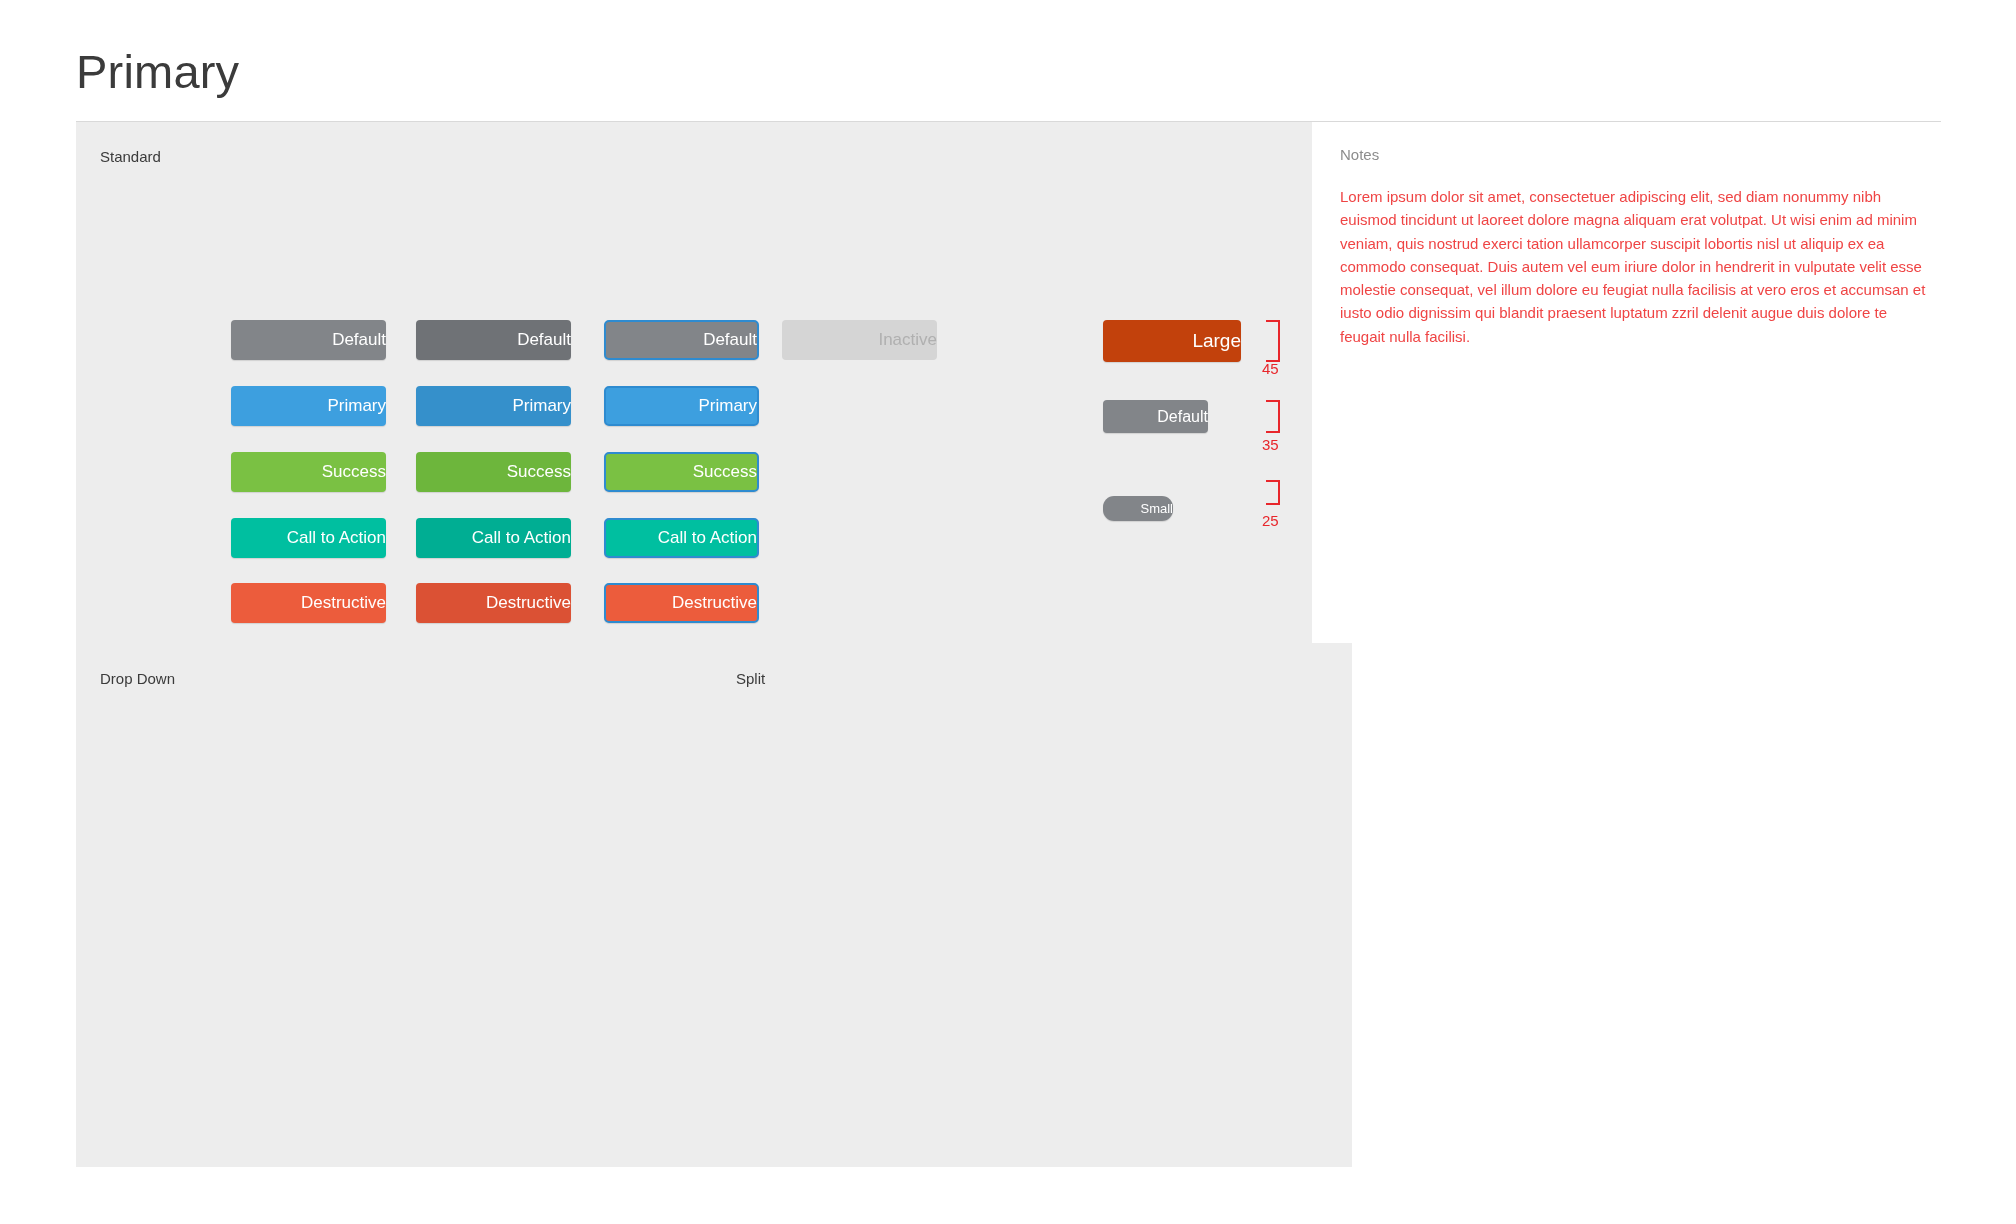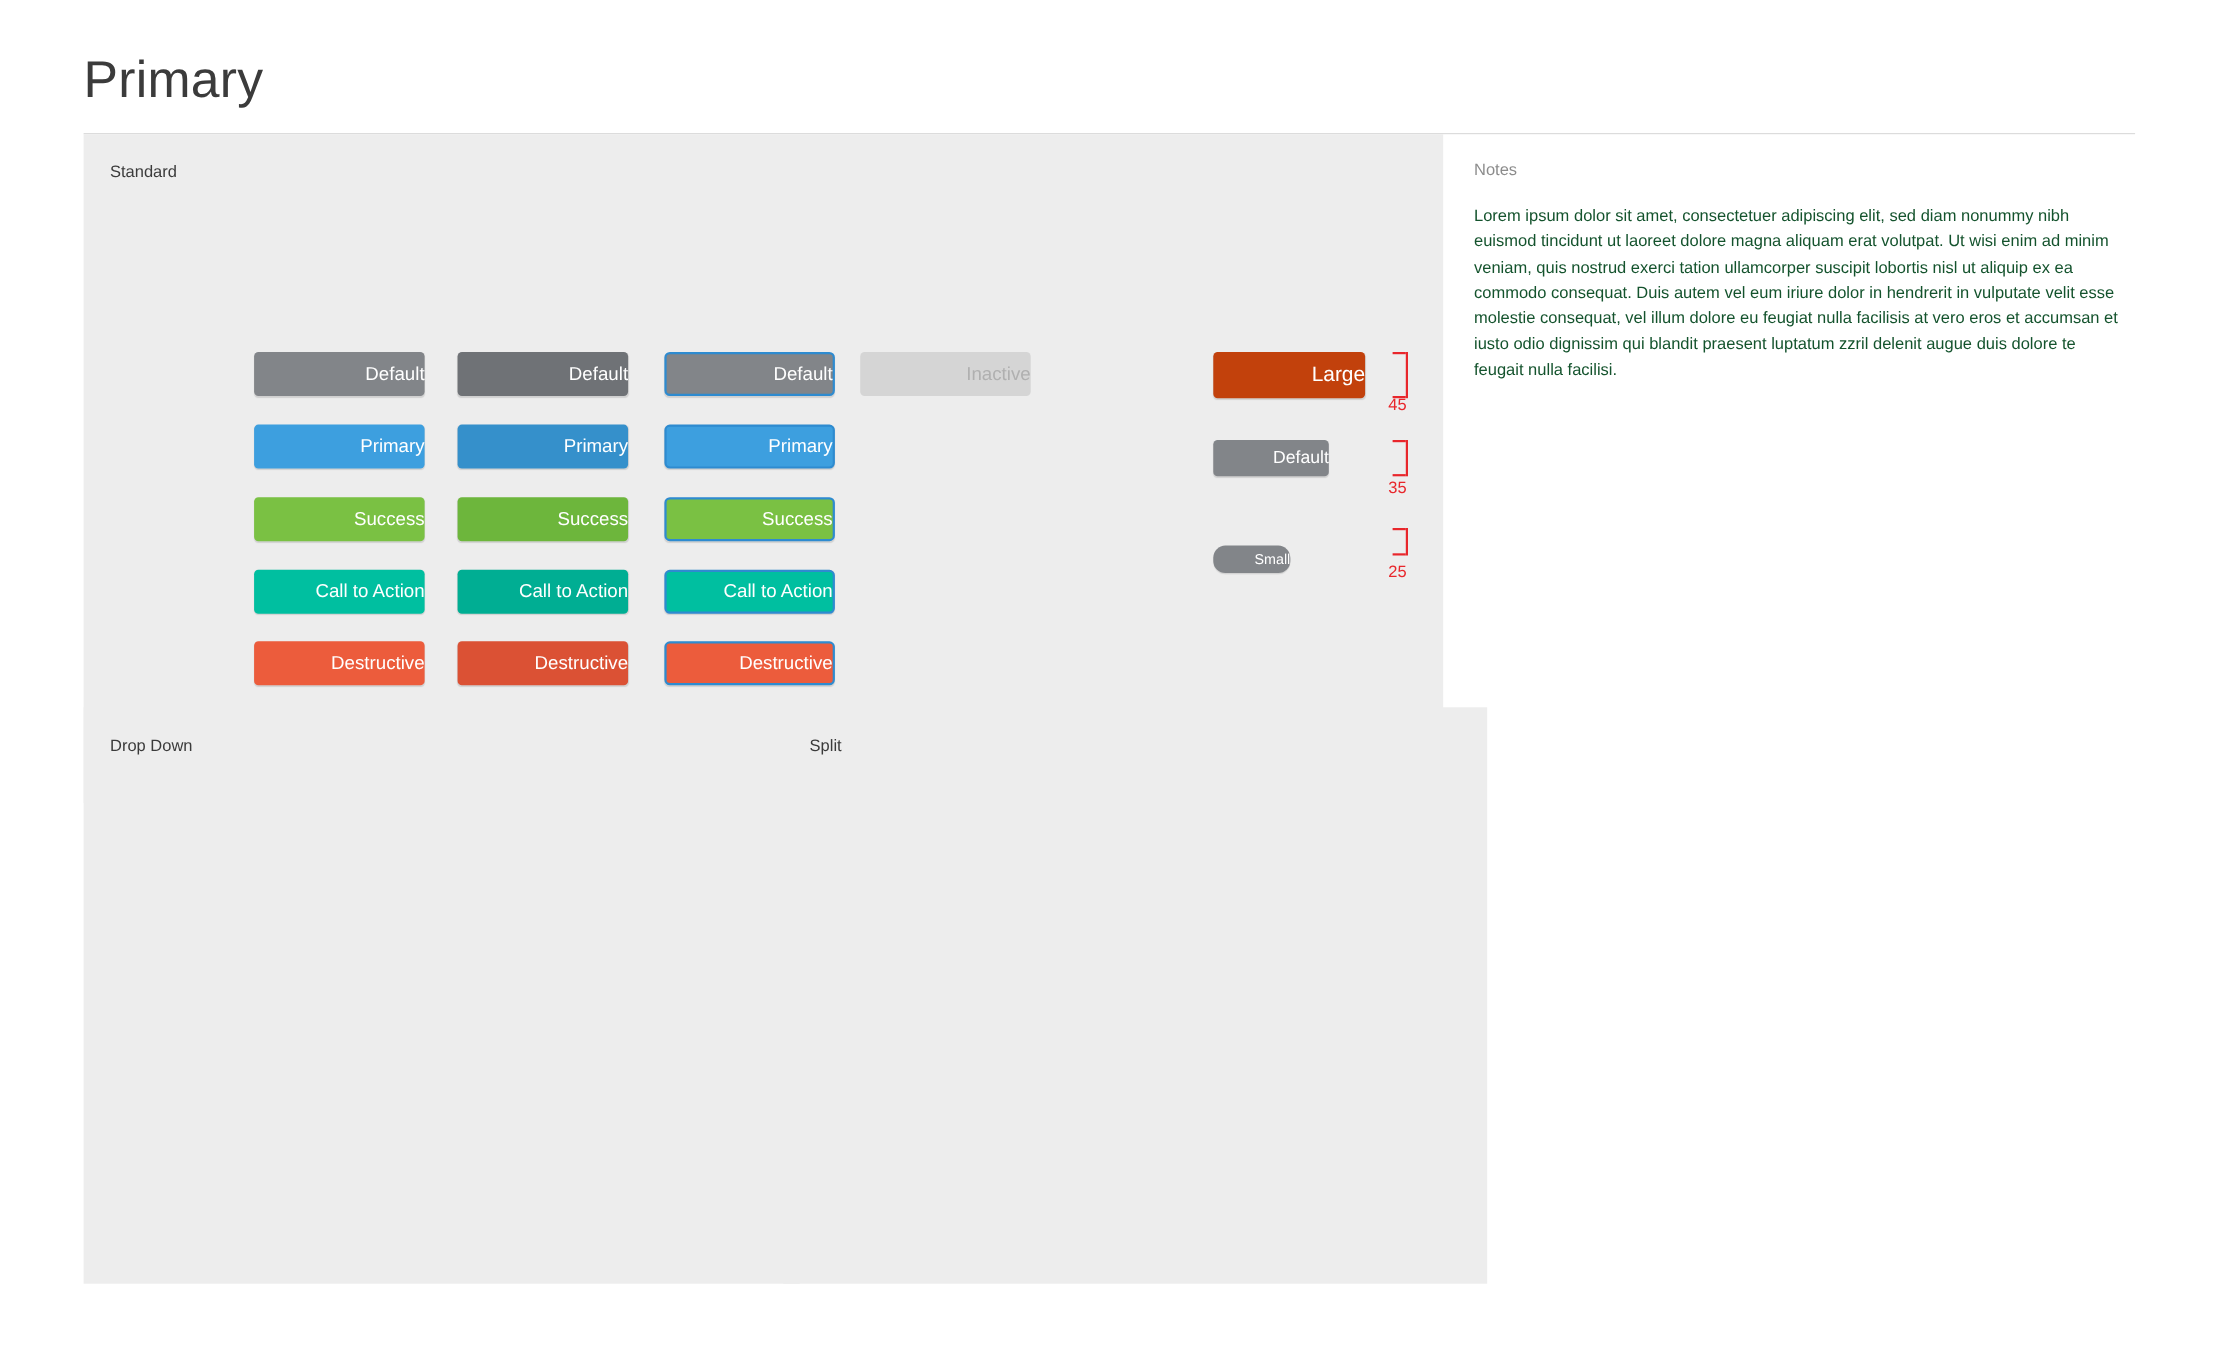--- a/index.html
+++ b/index.html
@@ -69,21 +69,21 @@
     width: 600px;
   }
   #notes-title {
     font-size: 15px;
     color: #8c8c8c;
     margin: 25px 0 0 0;
     line-height: 1;
   }
   #notes-body {
     font-size: 15px;
-    color: #14532d;
+    color: #ef4444;
     line-height: 1.55;
     margin: 23px 0 0 0;
     width: 592px;
     text-align: left;
   }
 
   
   .btn {
     position: absolute;
     display: flex;

